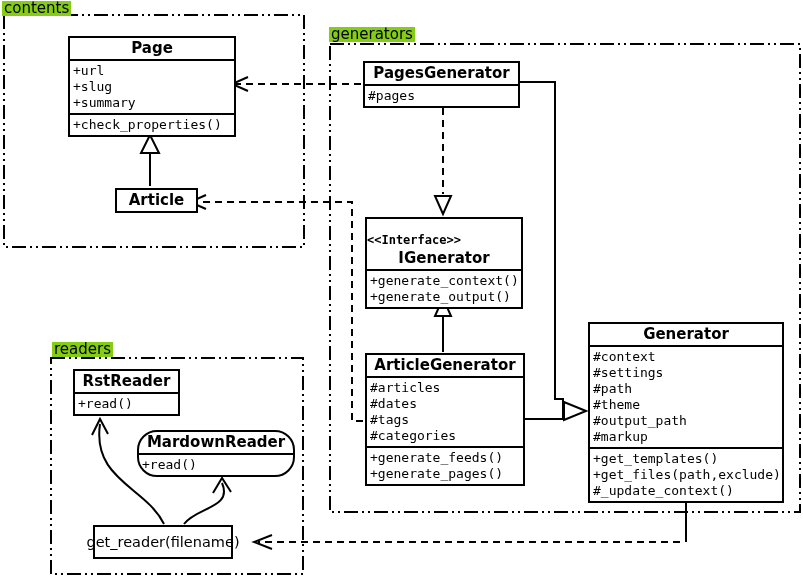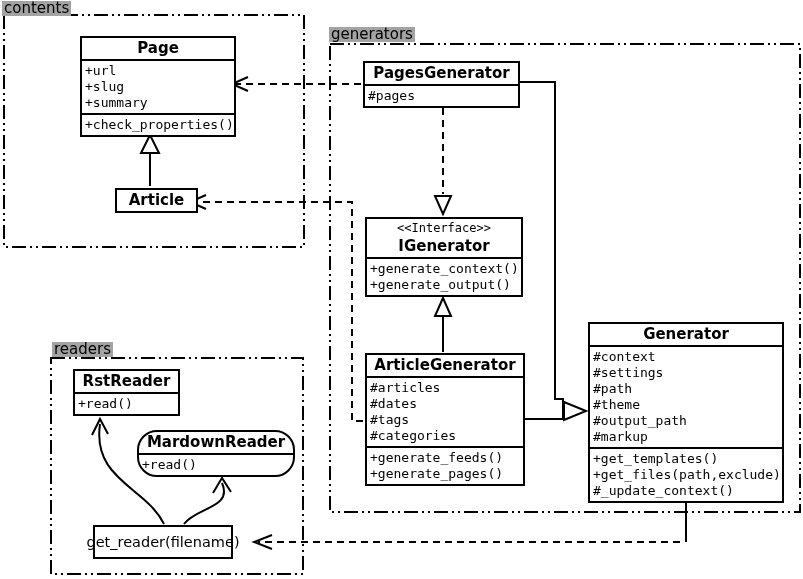--- a/index.html
+++ b/index.html
@@ -4,25 +4,25 @@
 <style>
   * { margin:0; padding:0; box-sizing:border-box; }
   html,body { background:#ffffff; }
   body { font-family:"DejaVu Sans","Liberation Sans",sans-serif; color:#000; }
   .canvas { position:relative; width:803px; height:579px; background:#fff; overflow:hidden; }
   svg.wires { position:absolute; left:0; top:0; width:803px; height:579px; }
   .wire { fill:none; stroke:#000; stroke-width:2; }
   .dash { stroke-dasharray:7 5; }
   .pkg  { fill:none; stroke:#000; stroke-width:2; stroke-dasharray:14 4 2 4 2 4; }
   .tri  { fill:#fff; stroke:#000; stroke-width:2; stroke-linejoin:miter; }
-  .pkg-label { position:absolute; font-size:15px; line-height:15px; color:#000; background:#a3a3a3; padding:0 2px; }
+  .pkg-label { position:absolute; font-size:15px; line-height:15px; color:#000; background:#84cc16; padding:0 2px; }
   .uml { position:absolute; background:#fff; border:2px solid #000; }
   .uml .title { font-weight:bold; font-size:15px; line-height:19px; text-align:center; padding:1px 4px; }
-  .uml .stereo { font-family:"DejaVu Sans Mono","Liberation Mono",monospace; font-weight:normal;
-                 font-size:12px; line-height:15px; text-align:center; padding-top:2px; }
+  .uml .stereo { font-family:"DejaVu Sans Mono","Liberation Mono",monospace; font-weight:bold;
+                 font-size:12px; line-height:15px; padding-top:14px; }
   .uml .rows { padding:2px 3px; border-top:2px solid #000; }
   .uml .row { font-family:"DejaVu Sans Mono","Liberation Mono",monospace; font-size:13px;
               line-height:16px; white-space:pre; }
   .plainbox { position:absolute; background:#fff; border:2px solid #000; display:flex;
               align-items:center; justify-content:center; font-size:14.5px; }
 </style>
 </head>
 <body>
 
 <div class="canvas">
@@ -78,21 +78,21 @@
     <g>
       <path class="wire" d="M184,524 C197,507 233,508 222,483"></path>
       <path class="wire" d="M213,493 L222,478 L231,492"></path>
     </g>
   </svg>
 
   <div class="pkg-label" style="left:2px;  top:1px;">contents</div>
   <div class="pkg-label" style="left:329px;top:27px;">generators</div>
   <div class="pkg-label" style="left:52px; top:342px;">readers</div>
 
-  <div class="uml" style="left:80px; top:36px; width:156px;">
+  <div class="uml" style="left:68px; top:36px; width:168px;">
     <div class="title">Page</div>
     <div class="rows">
       <div class="row">+url</div>
       <div class="row">+slug</div>
       <div class="row">+summary</div>
     </div>
     <div class="rows">
       <div class="row">+check_properties()</div>
     </div>
   </div>

